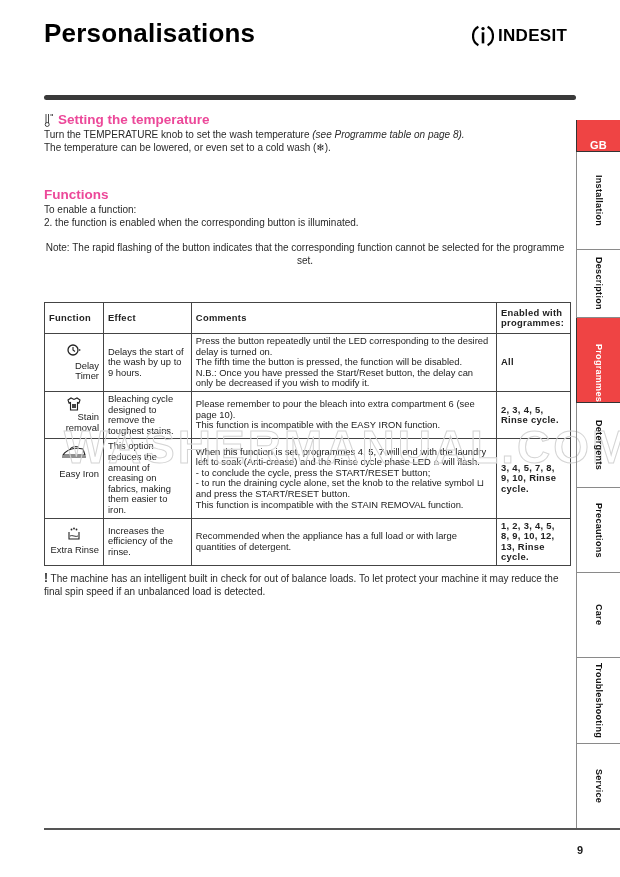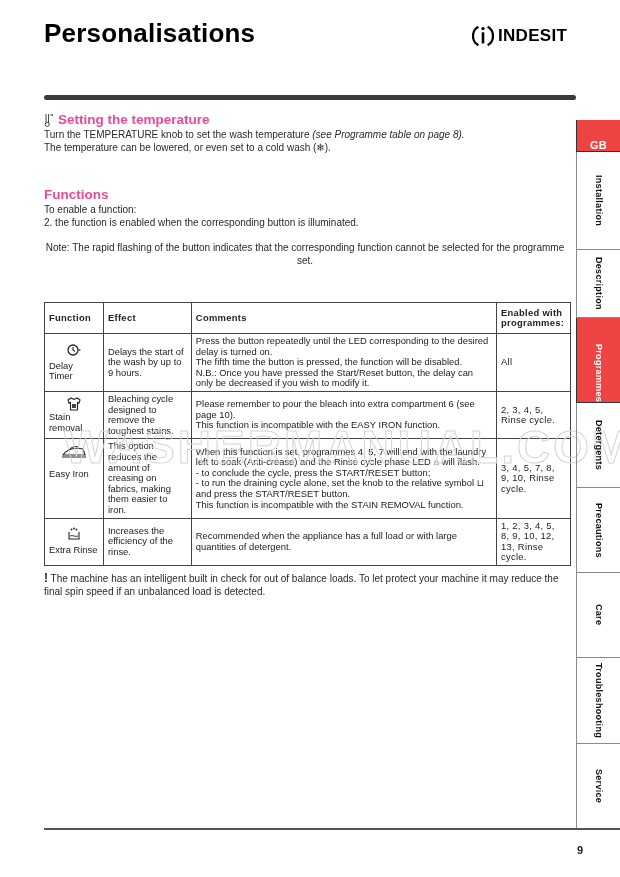--- a/index.html
+++ b/index.html
@@ -28,22 +28,22 @@
   .tab.dark span { color:#fff; }
   .tab.gb span { writing-mode:horizontal-tb; font-size:11px; }
 
   
   table.fn { position:absolute; left:44px; top:302px; width:527px; border-collapse:collapse; font-size:9.4px; line-height:10.6px; }
   table.fn td, table.fn th { border:1px solid #444; vertical-align:middle; text-align:left; padding:2px 4px; color:#222; }
   table.fn th { font-weight:bold; height:26px; letter-spacing:0.3px; }
   table.fn th.en { line-height:10px; }
   .fcell { text-align:center !important; position:relative; }
   .fcell .ic { display:block; margin:0 auto 4px auto; }
-  .fcell .lbl { display:block; text-align:left; }
-  td.enab { font-weight:normal; letter-spacing:0.3px; }
+  .fcell .lbl { display:block; text-align:right; }
+  td.enab { font-weight:bold; letter-spacing:0.3px; }
   .watermark { position:absolute; left:64px; top:420px; font-size:46px; font-weight:bold; color:transparent;
                -webkit-text-stroke:1px #d4d4d4; letter-spacing:3px; pointer-events:none; }
 </style>
 </head>
 <body>
 
 <h1 class="page-title">Personalisations</h1>
 
 <div class="brand">
   <svg class="brand-mark" width="22" height="26" viewBox="0 0 22 26">

